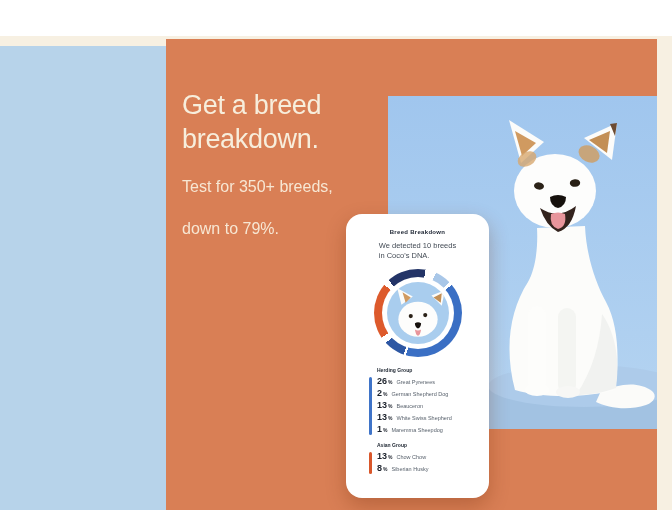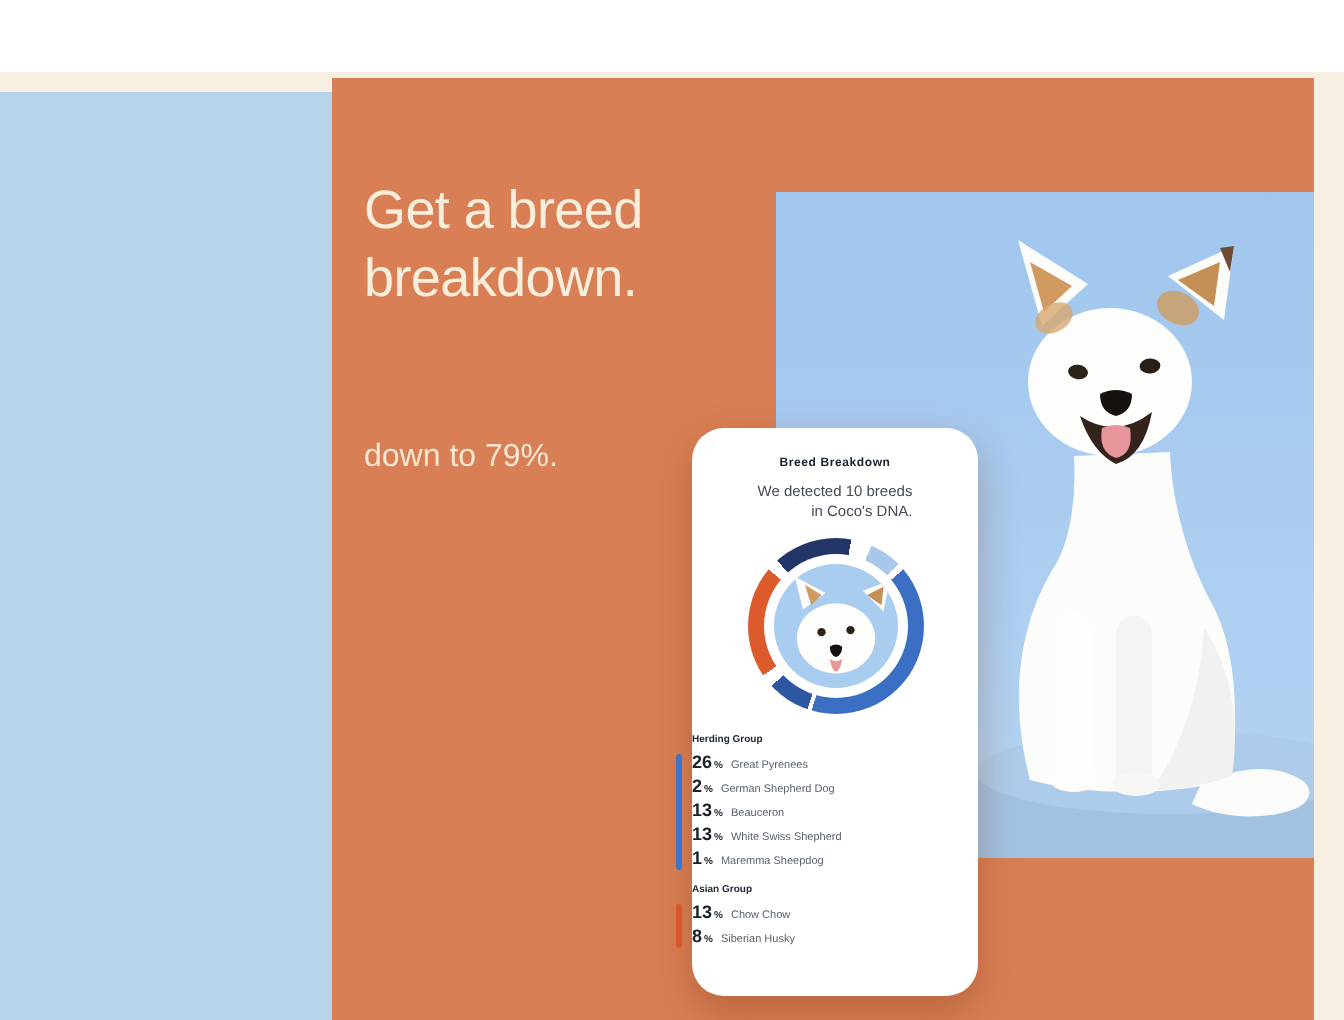--- a/index.html
+++ b/index.html
@@ -18,26 +18,26 @@
   
   .photo{position:absolute; left:388px; top:60px; width:269px; height:333px; overflow:hidden;}
   
   .phone{
     position:absolute; left:346px; top:178px; width:143px; height:284px;
     background:#ffffff; border-radius:16px;
     box-shadow:0 8px 20px rgba(110,40,5,.30);
     display:flex; flex-direction:column; align-items:center;
   }
   .phone-title{margin-top:15px; font-size:6px; font-weight:bold; letter-spacing:.3px; color:#1a2230;}
-  .phone-msg{margin-top:6px; font-size:7.5px; line-height:10px; text-align:right; color:#434b55;}
+  .phone-msg{margin-top:6px; font-size:7.5px; line-height:10px; text-align:left; color:#434b55;}
   .donut{position:relative; width:88px; height:88px; margin-top:8px;}
   .ring{position:absolute; inset:0; border-radius:50%;}
   .ring-hole{position:absolute; left:8px; top:8px; width:72px; height:72px; border-radius:50%; background:#fff;}
   .face{position:absolute; left:13px; top:13px; width:62px; height:62px; border-radius:50%; overflow:hidden; background:#a9cdee;}
-  .groups{width:100%; box-sizing:border-box; margin-top:4px; text-align:left;}
+  .groups{width:100%; padding-left:31px; box-sizing:border-box; margin-top:4px; text-align:left;}
   .group{margin-top:6px;}
   .group-label{font-size:5px; font-weight:bold; color:#232b36; margin-bottom:3px;}
   .rows{position:relative;}
   .accent-bar{position:absolute; left:-8px; top:1px; bottom:1px; width:3px; border-radius:2px;}
   .row{display:flex; align-items:baseline; height:12px;}
   .pct{font-size:9px; font-weight:bold; color:#1b212b;}
   .sym{font-size:5px; font-weight:600; color:#1b212b; margin-left:1px;}
   .bname{font-size:5.5px; color:#59626d; margin-left:4px;}
 </style>
 </head>
@@ -49,21 +49,21 @@
   <div class="orange-panel">
     <div class="orange-edge"></div>
   </div>
 
   <div class="hero">
     <h1>
       <span>Get a breed</span><br>
       <span>breakdown.</span>
     </h1>
     <div class="sub">
-      <br>
+      <span>Test for 350+ breeds,</span><br>
       <br>
       <span>down to 79%.</span>
     </div>
   </div>
 
   <div class="photo">
     <svg width="269" height="333" viewBox="0 0 269 333">
       <defs>
         <linearGradient id="sky" x1="0" y1="0" x2="0" y2="1">
           <stop offset="0" stop-color="#a0c6ee"></stop>

